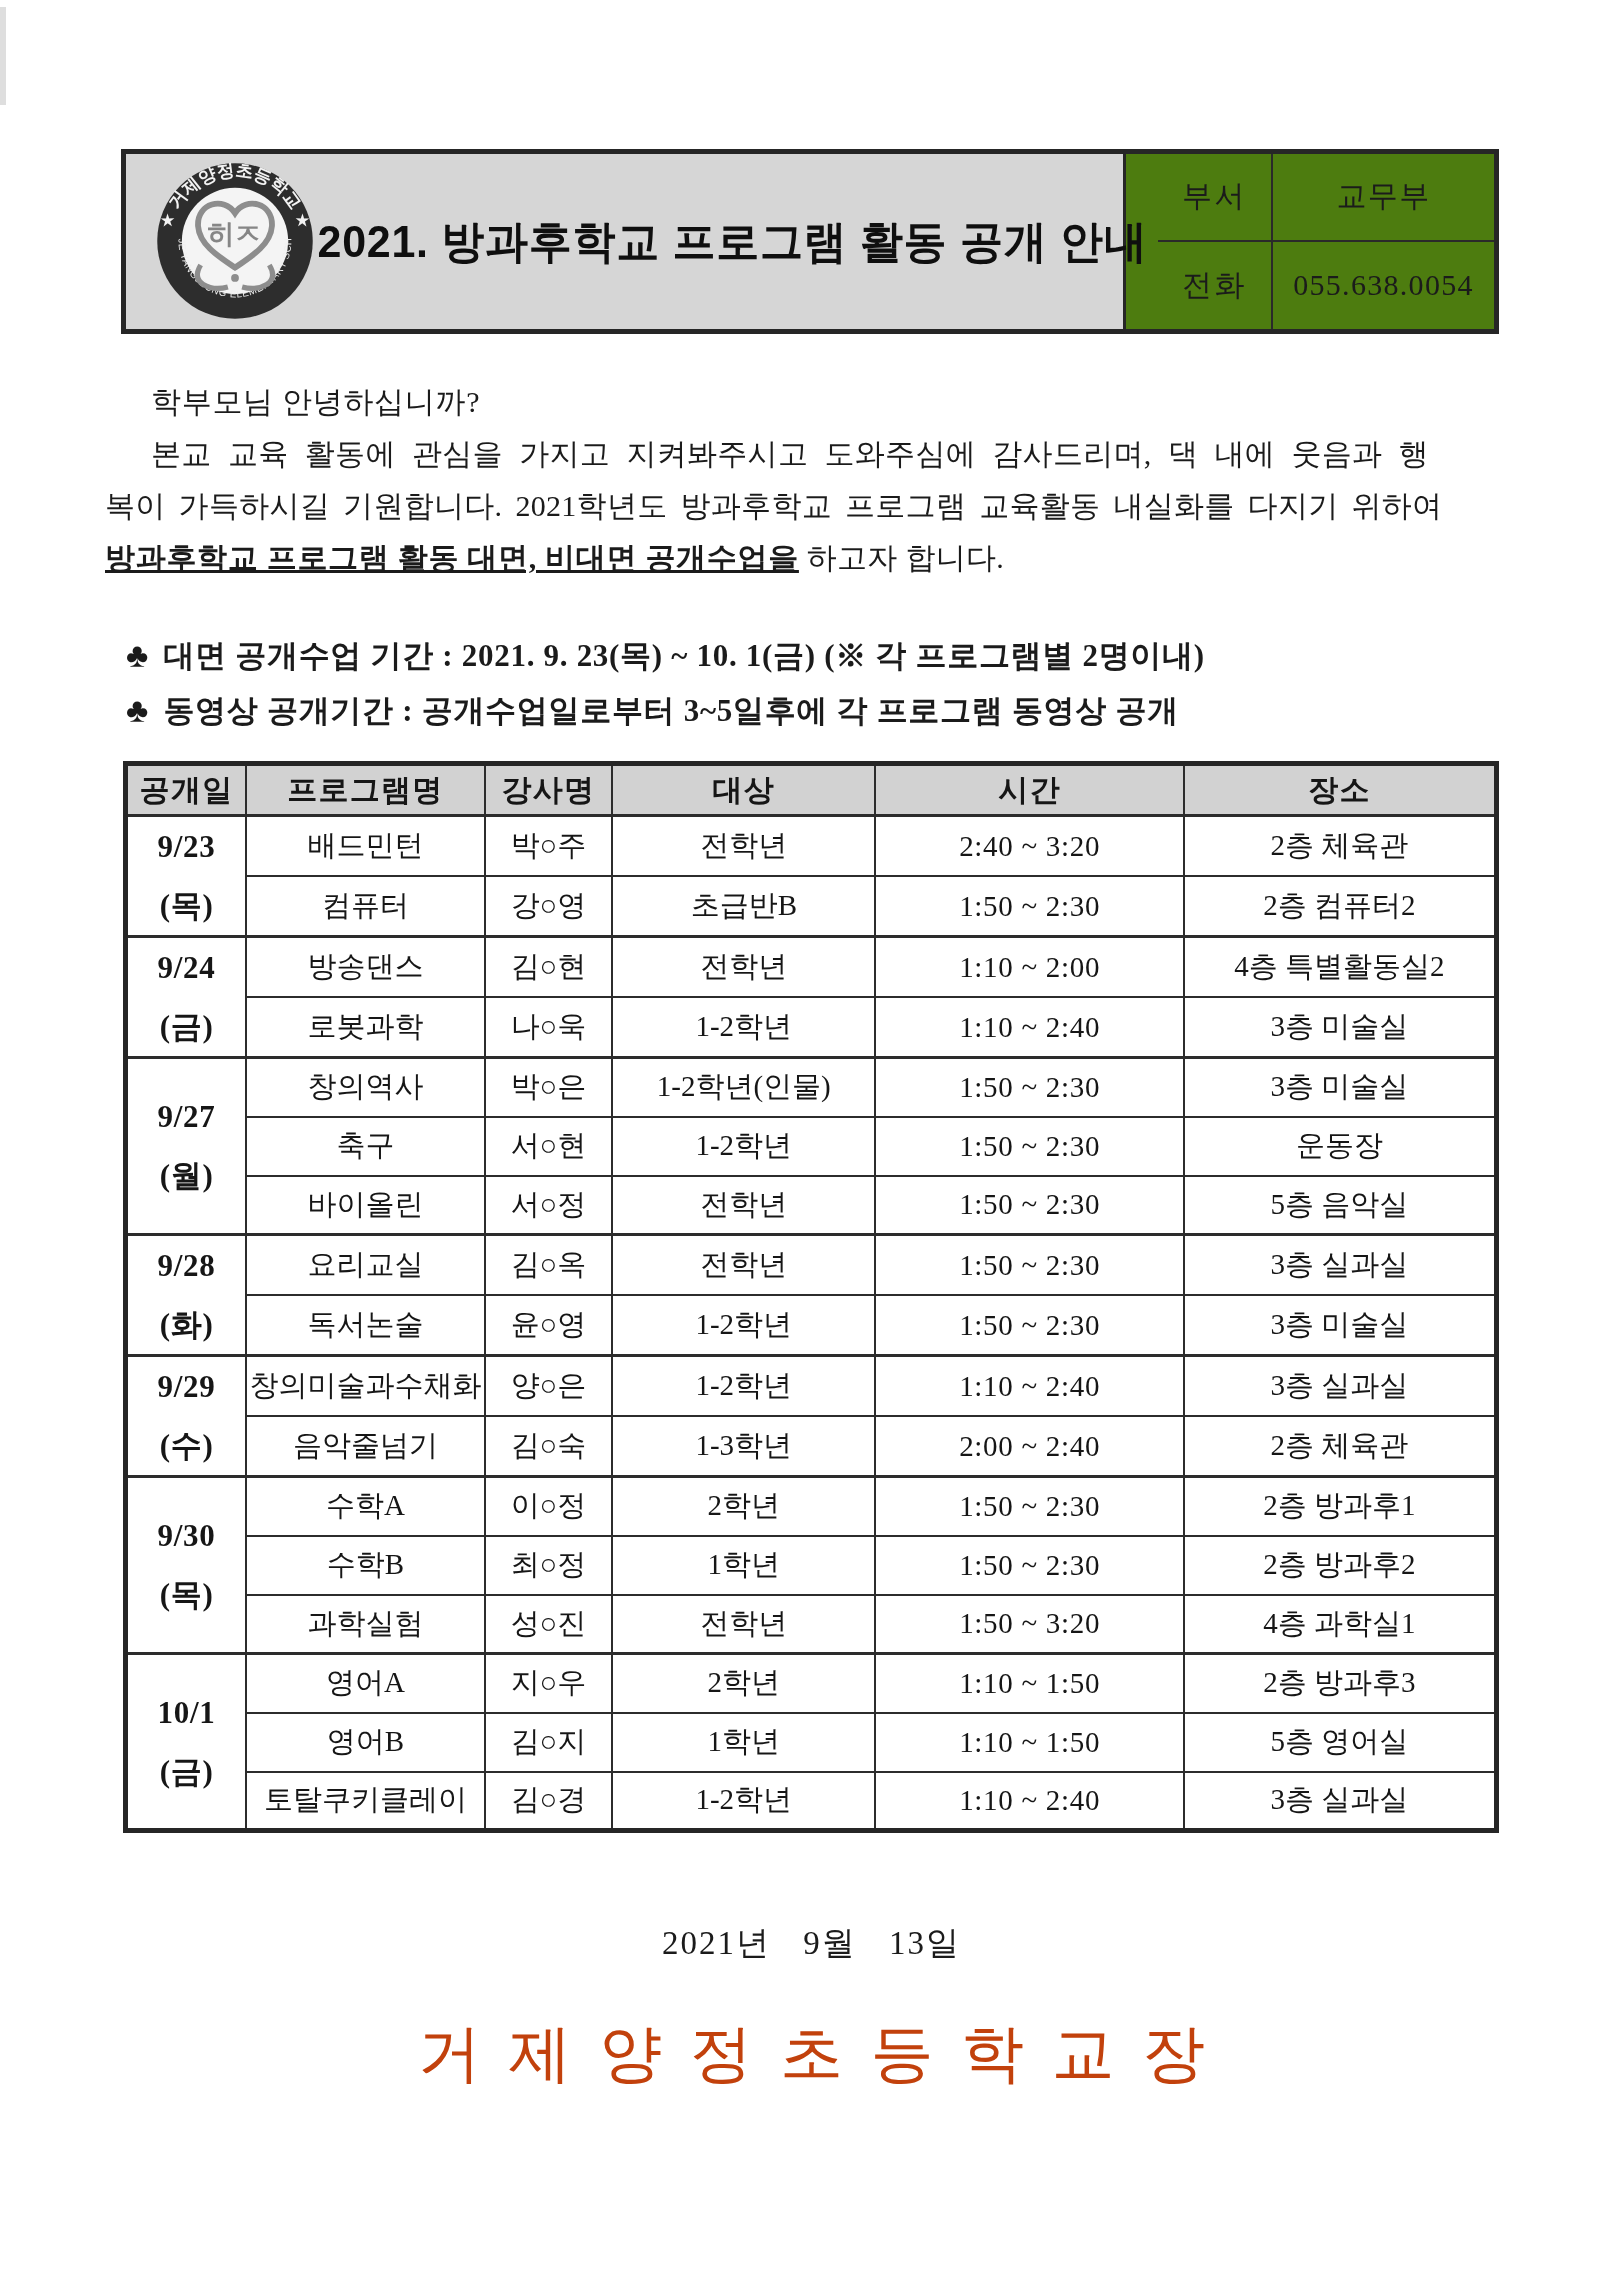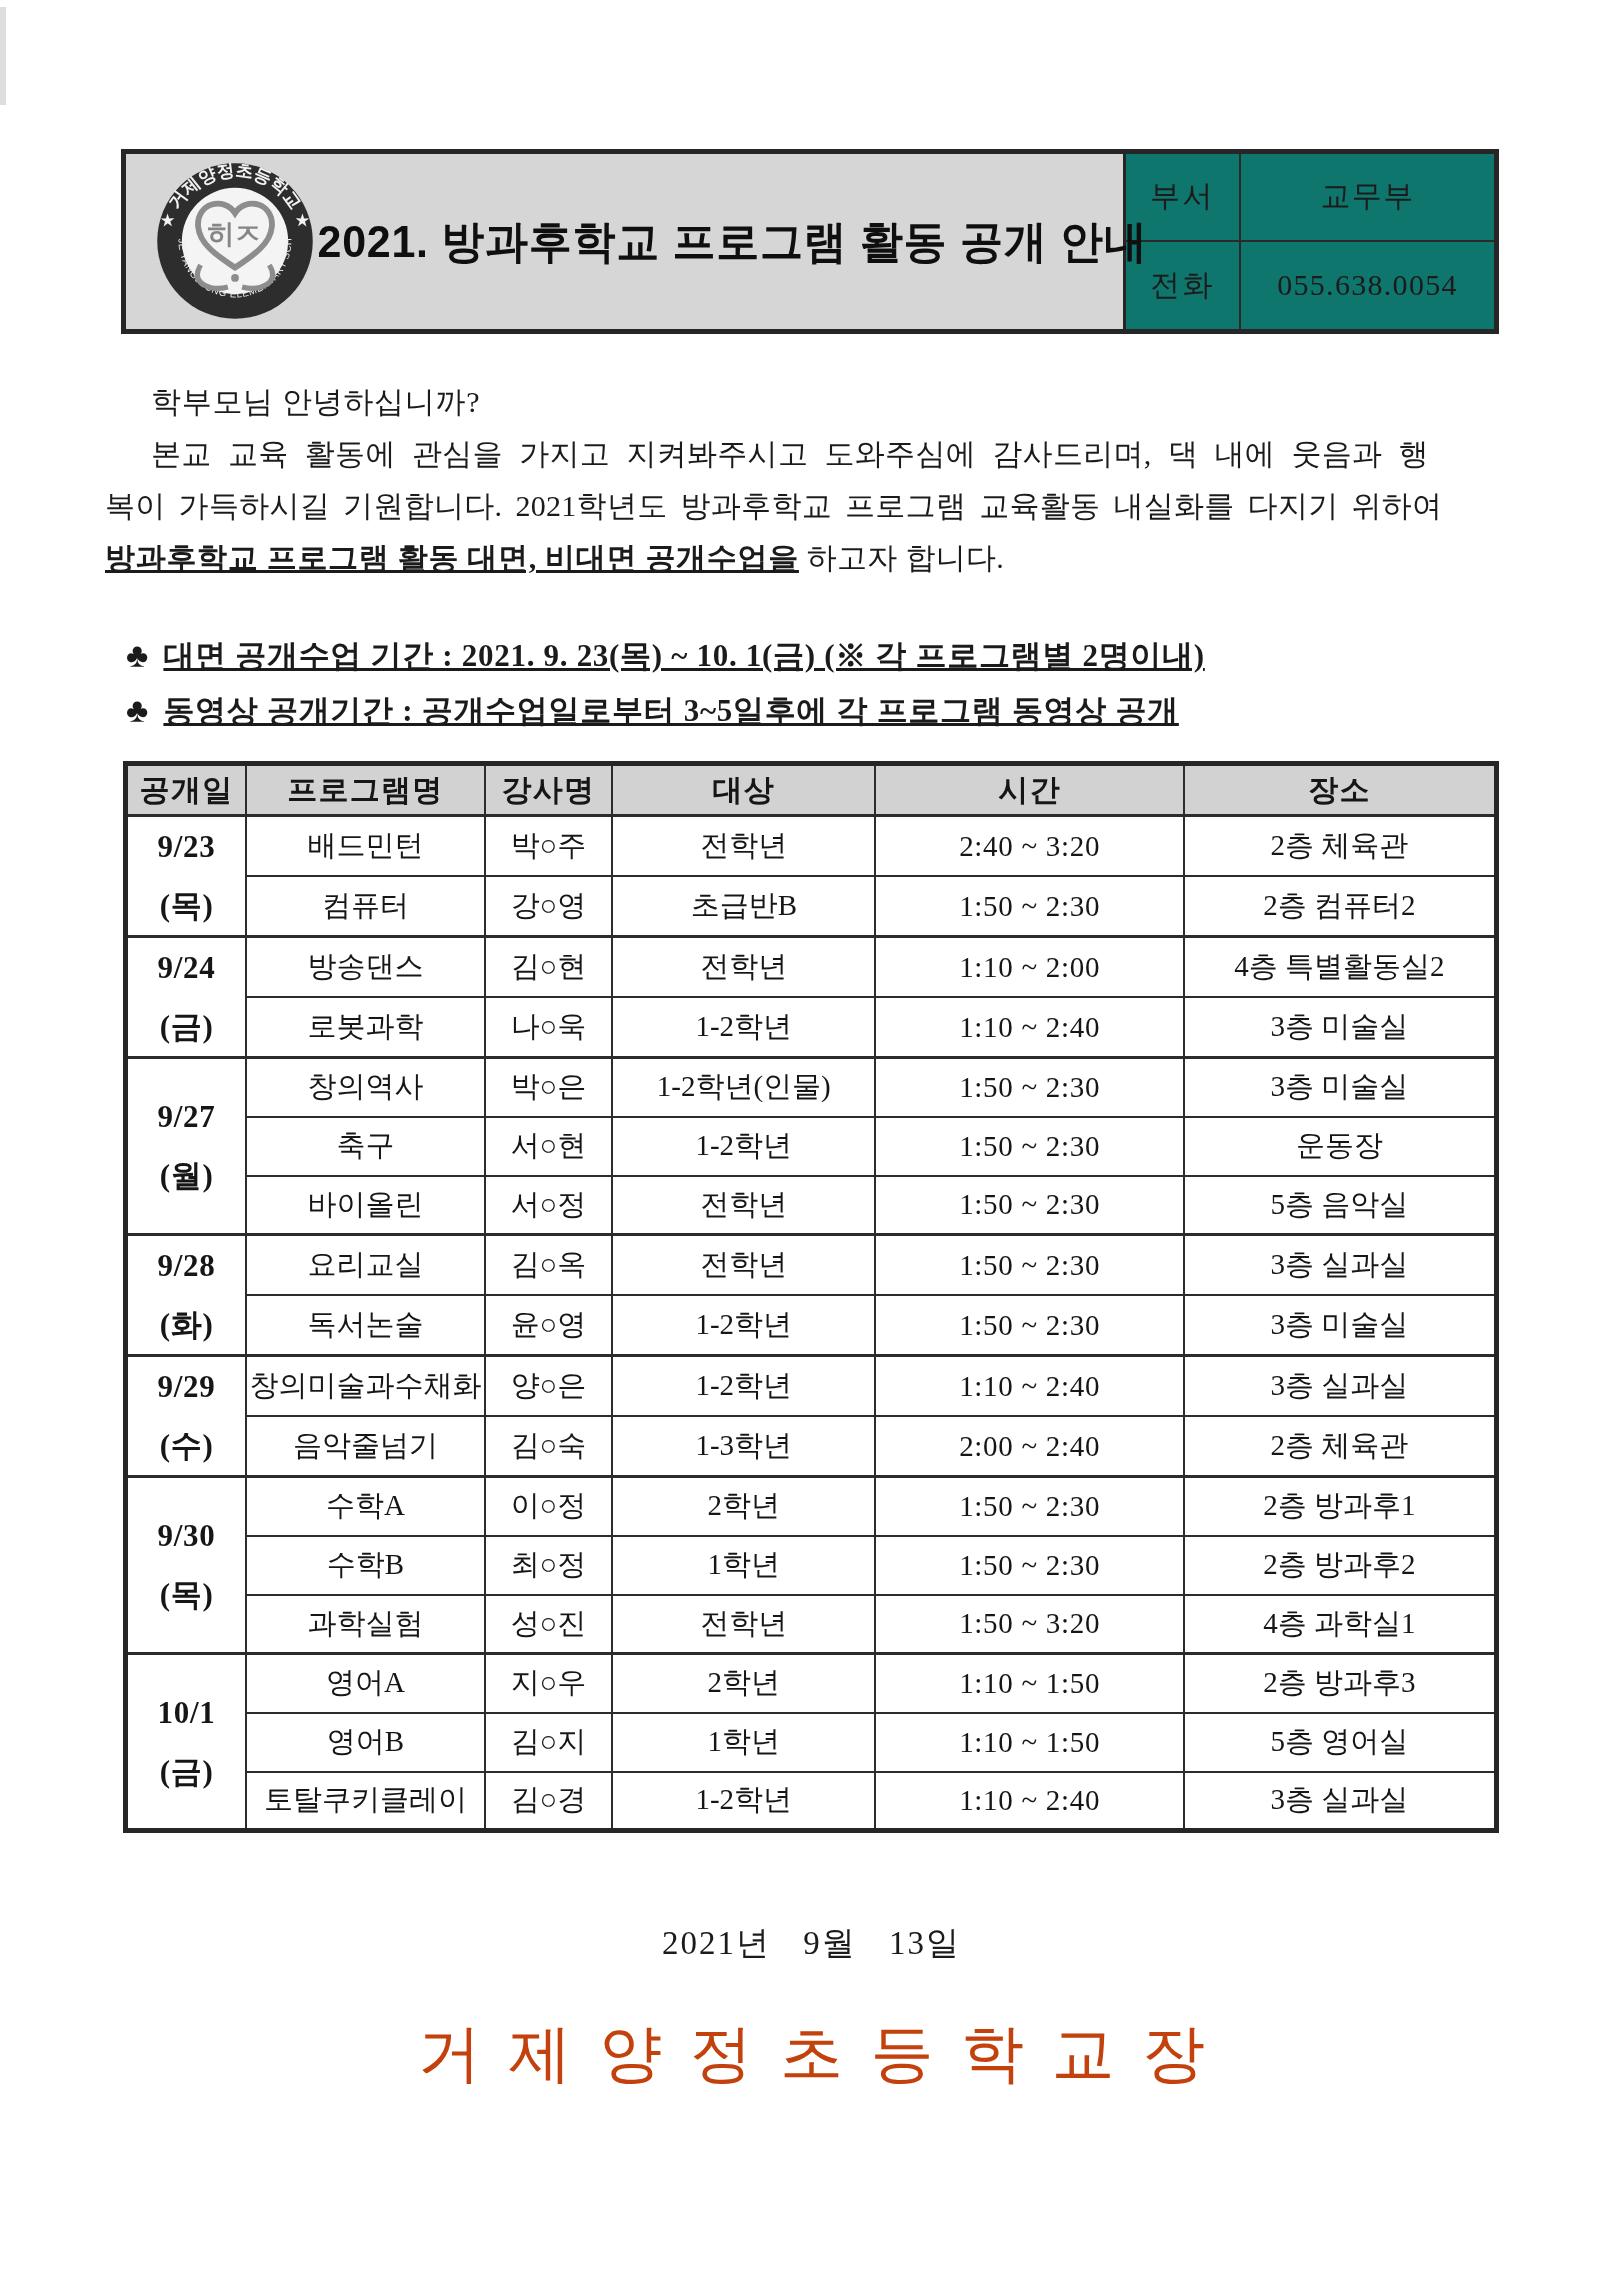--- a/index.html
+++ b/index.html
@@ -67,21 +67,22 @@
     letter-spacing: 0.7px;
     color: #0f0f0f;
     white-space: nowrap;
     transform: scaleY(1.04);
   }
   .header-right {
     flex: 1;
     display: grid;
     grid-template-columns: 115px 1fr;
     grid-template-rows: 1fr 1fr;
-    background: #0f766e;
+    background: #4d7c0f;
+    padding-left: 32px;
   }
   .mini-cell {
     display: flex;
     align-items: center;
     justify-content: center;
     font-size: 30px;
     letter-spacing: 2.6px;
     border-bottom: 2.6px solid #2a2a2a;
   }
   .mini-cell.row2 { border-bottom: none; }
@@ -105,21 +106,20 @@
 
   
   .bullets {
     position: absolute;
     left: 126px; top: 628px;
     width: 1401px;
     font-size: 31px;
     font-weight: bold;
     line-height: 54px;
     letter-spacing: 0.7px;
-    text-decoration: underline;
   }
   .bullet-line { white-space: nowrap; }
   .club {
     display: inline-block;
     font-size: 34px;
     margin-right: 14.4px;
     transform: translateY(1.3px);
   }
 
   

